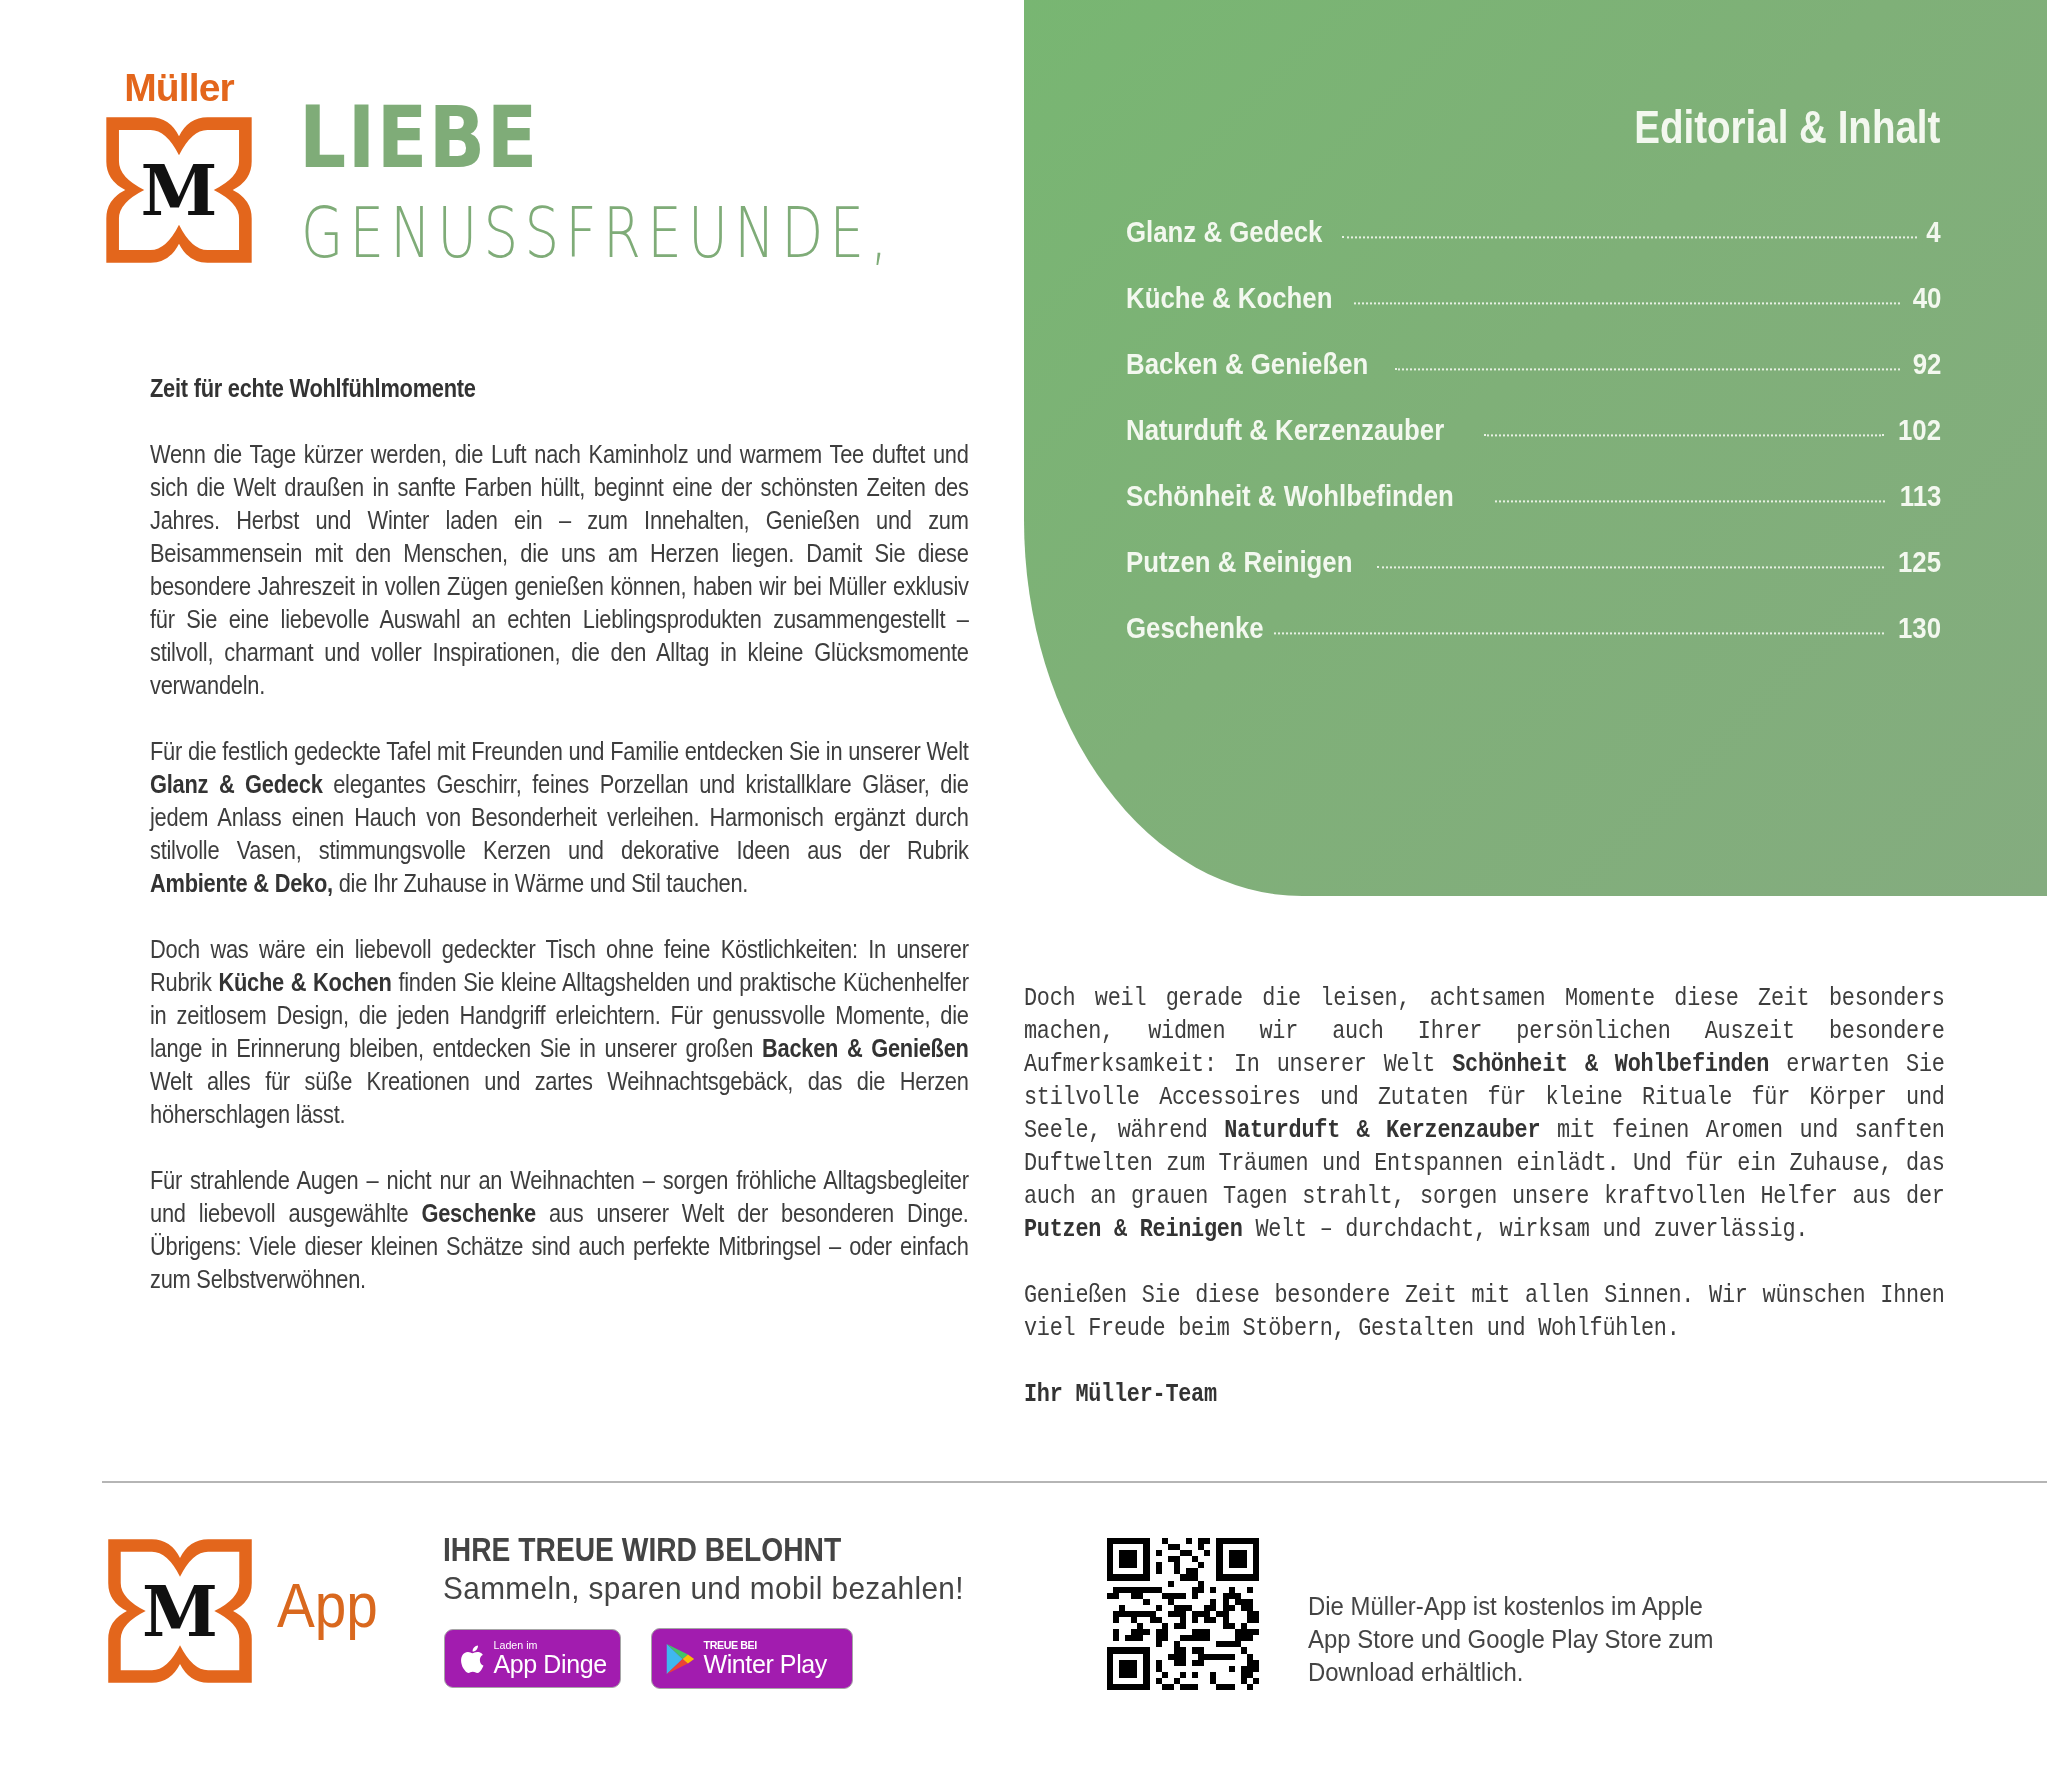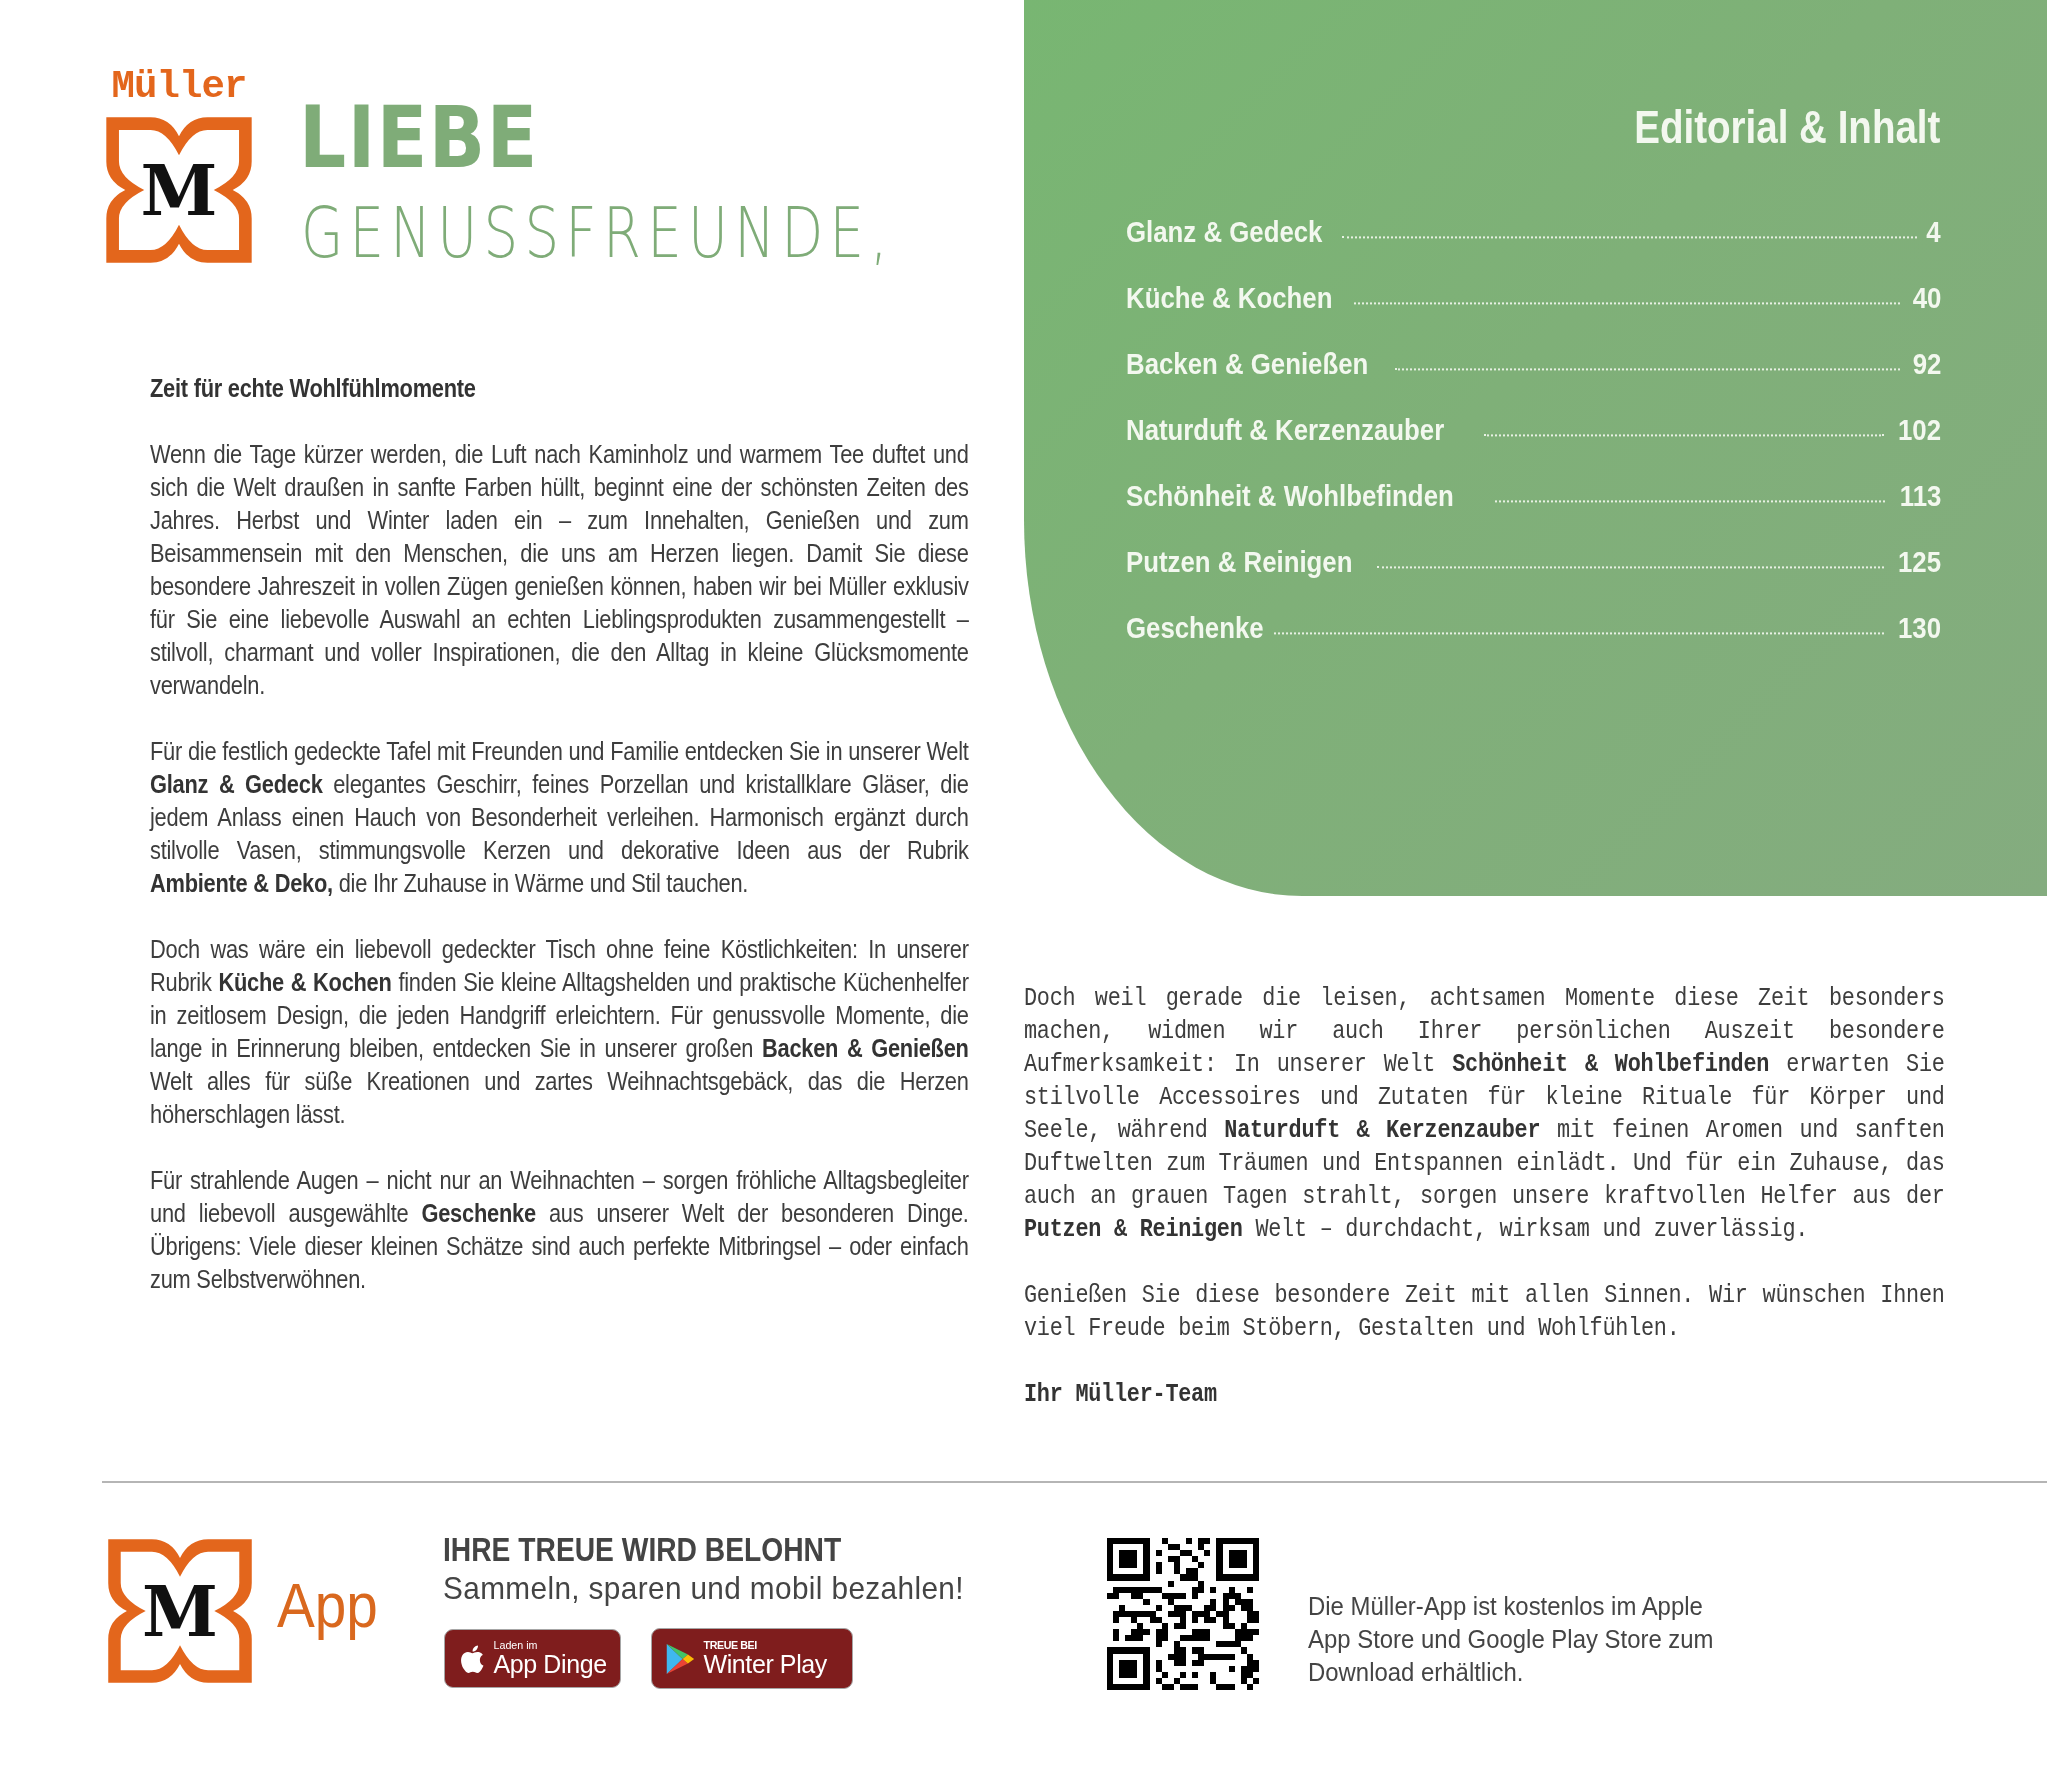--- a/index.html
+++ b/index.html
@@ -7,21 +7,21 @@
     width: 2047px; height: 1791px; position: relative; overflow: hidden;
     background: #ffffff; color: #3d3d3d;
     font-family: "Liberation Sans", "DejaVu Sans", sans-serif;
   }
   .abs { position: absolute; }
 
   
   .logo { left: 100px; top: 68px; width: 158px; }
   .logo-word {
     display: block; text-align: center; color: #e3661c;
-    font-family: Liberation Mono, monospace; font-weight: bold;
+    font-family: Liberation Sans, sans-serif; font-weight: bold;
     font-size: 39px; line-height: 39px; letter-spacing: -0.9px; margin-bottom: 3.6px;
   }
   .flower { width: 158px; height: 158px; display: block; }
 
   
   .h-liebe {
     left: 299px; top: 88px; color: #7fac78;
     font-family: "DejaVu Sans", sans-serif; font-weight: bold;
     font-size: 86px; line-height: 99px; letter-spacing: 1.8px;
     transform: scaleX(0.86); transform-origin: left top;
@@ -80,21 +80,21 @@
   }
   .promo-title {
     left: 443px; top: 1530px; color: #444; font-size: 34px; line-height: 39px; font-weight: bold;
     transform: scaleX(0.83); transform-origin: left top; white-space: nowrap;
   }
   .promo-sub {
     left: 443px; top: 1569px; color: #444; font-size: 32px; line-height: 39px;
     transform: scaleX(0.93); transform-origin: left top; white-space: nowrap; letter-spacing: 0.4px;
   }
   .store-btn {
-    background: #7f1d1d; border-radius: 9px; color: #fff; border: 1.8px solid #a6a6a6;
+    background: #a21caf; border-radius: 9px; color: #fff; border: 1.8px solid #a6a6a6;
     display: flex; align-items: center; box-sizing: border-box; cursor: pointer;
   }
   .btn-apple { left: 444px; top: 1629px; width: 177px; height: 59px; padding-left: 12.5px; }
   .btn-google { left: 651px; top: 1628px; width: 202px; height: 61px; padding-left: 12.5px; }
   .btn-text { display: flex; flex-direction: column; margin-left: 9px; }
   .btn-small { font-size: 10.7px; line-height: 12.5px; }
   .btn-small.caps { font-weight: bold; font-size: 10.7px; letter-spacing: -0.4px; }
   .btn-big { font-size: 25px; line-height: 27px; letter-spacing: -0.4px; }
 
   .qr { left: 1107px; top: 1538px; width: 152px; height: 152px; }

